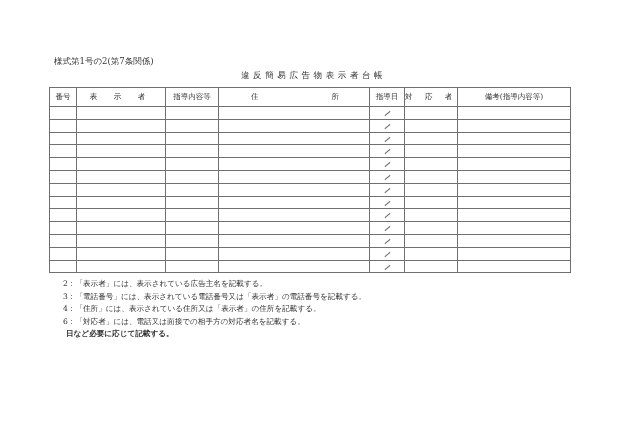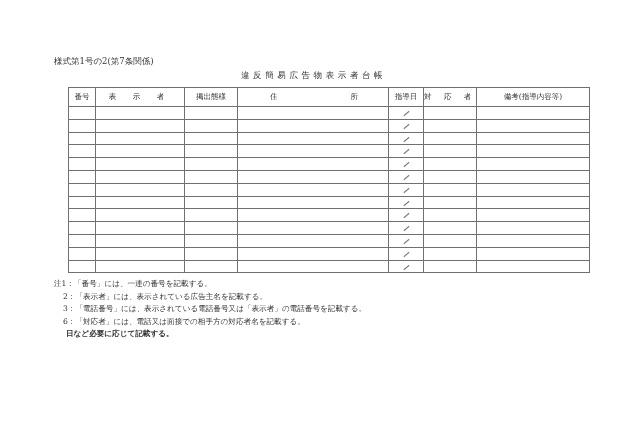--- a/index.html
+++ b/index.html
@@ -10,21 +10,21 @@
     }
     .form-label {
       position: absolute; left: 54px; top: 56px;
       font-size: 8.5px; letter-spacing: 0px; white-space: nowrap; text-align: right;
     }
     .doc-title {
       position: absolute; left: 241px; top: 70px;
       font-size: 8.5px; letter-spacing: 3.6px; white-space: nowrap;
     }
     table.ledger {
-      position: absolute; left: 68px; top: 87px;
+      position: absolute; left: 49px; top: 87px;
       border-collapse: collapse; table-layout: fixed;
       width: 521px;
       border-radius: 19px;
     }
     table.ledger th, table.ledger td {
       border: 1px solid #707070;
       padding: 0; font-weight: normal;
       font-size: 7.5px; text-align: center; vertical-align: middle;
       white-space: nowrap; overflow: hidden;
     }
@@ -58,21 +58,21 @@
     <col style="width:53px">
     <col style="width:151px">
     <col style="width:35px">
     <col style="width:53px">
     <col style="width:113px">
   </colgroup>
   <thead>
     <tr>
       <th>番号</th>
       <th><span class="sp2">表 示 者</span></th>
-      <th>掲出態様</th>
+      <th>指導内容等</th>
       <th>
         <div class="addr-head">
           <span>住</span>
           <span>所</span>
         </div>
       </th>
       <th>指導日</th>
       <th><span class="sp3">対 応 者</span></th>
       <th>備考(指導内容等)</th>
     </tr>
@@ -192,18 +192,18 @@
         <td></td>
         <td></td>
         <td><span class="slash"></span></td>
         <td></td>
         <td></td>
       </tr>
     </tbody>
 </table>
 
 <div class="notes">
-  <span class="note-line">注1：「番号」には、一連の番号を記載する。</span>
   <span class="note-line note-indent">2：「表示者」には、表示されている広告主名を記載する。</span>
   <span class="note-line note-indent">3：「電話番号」には、表示されている電話番号又は「表示者」の電話番号を記載する。</span>
+  <span class="note-line note-indent">4：「住所」には、表示されている住所又は「表示者」の住所を記載する。</span>
   <span class="note-line note-indent">6：「対応者」には、電話又は面接での相手方の対応者名を記載する。</span>
   <span class="note-line note-cont">日など必要に応じて記載する。</span>
 </div>
 
 </body></html>

